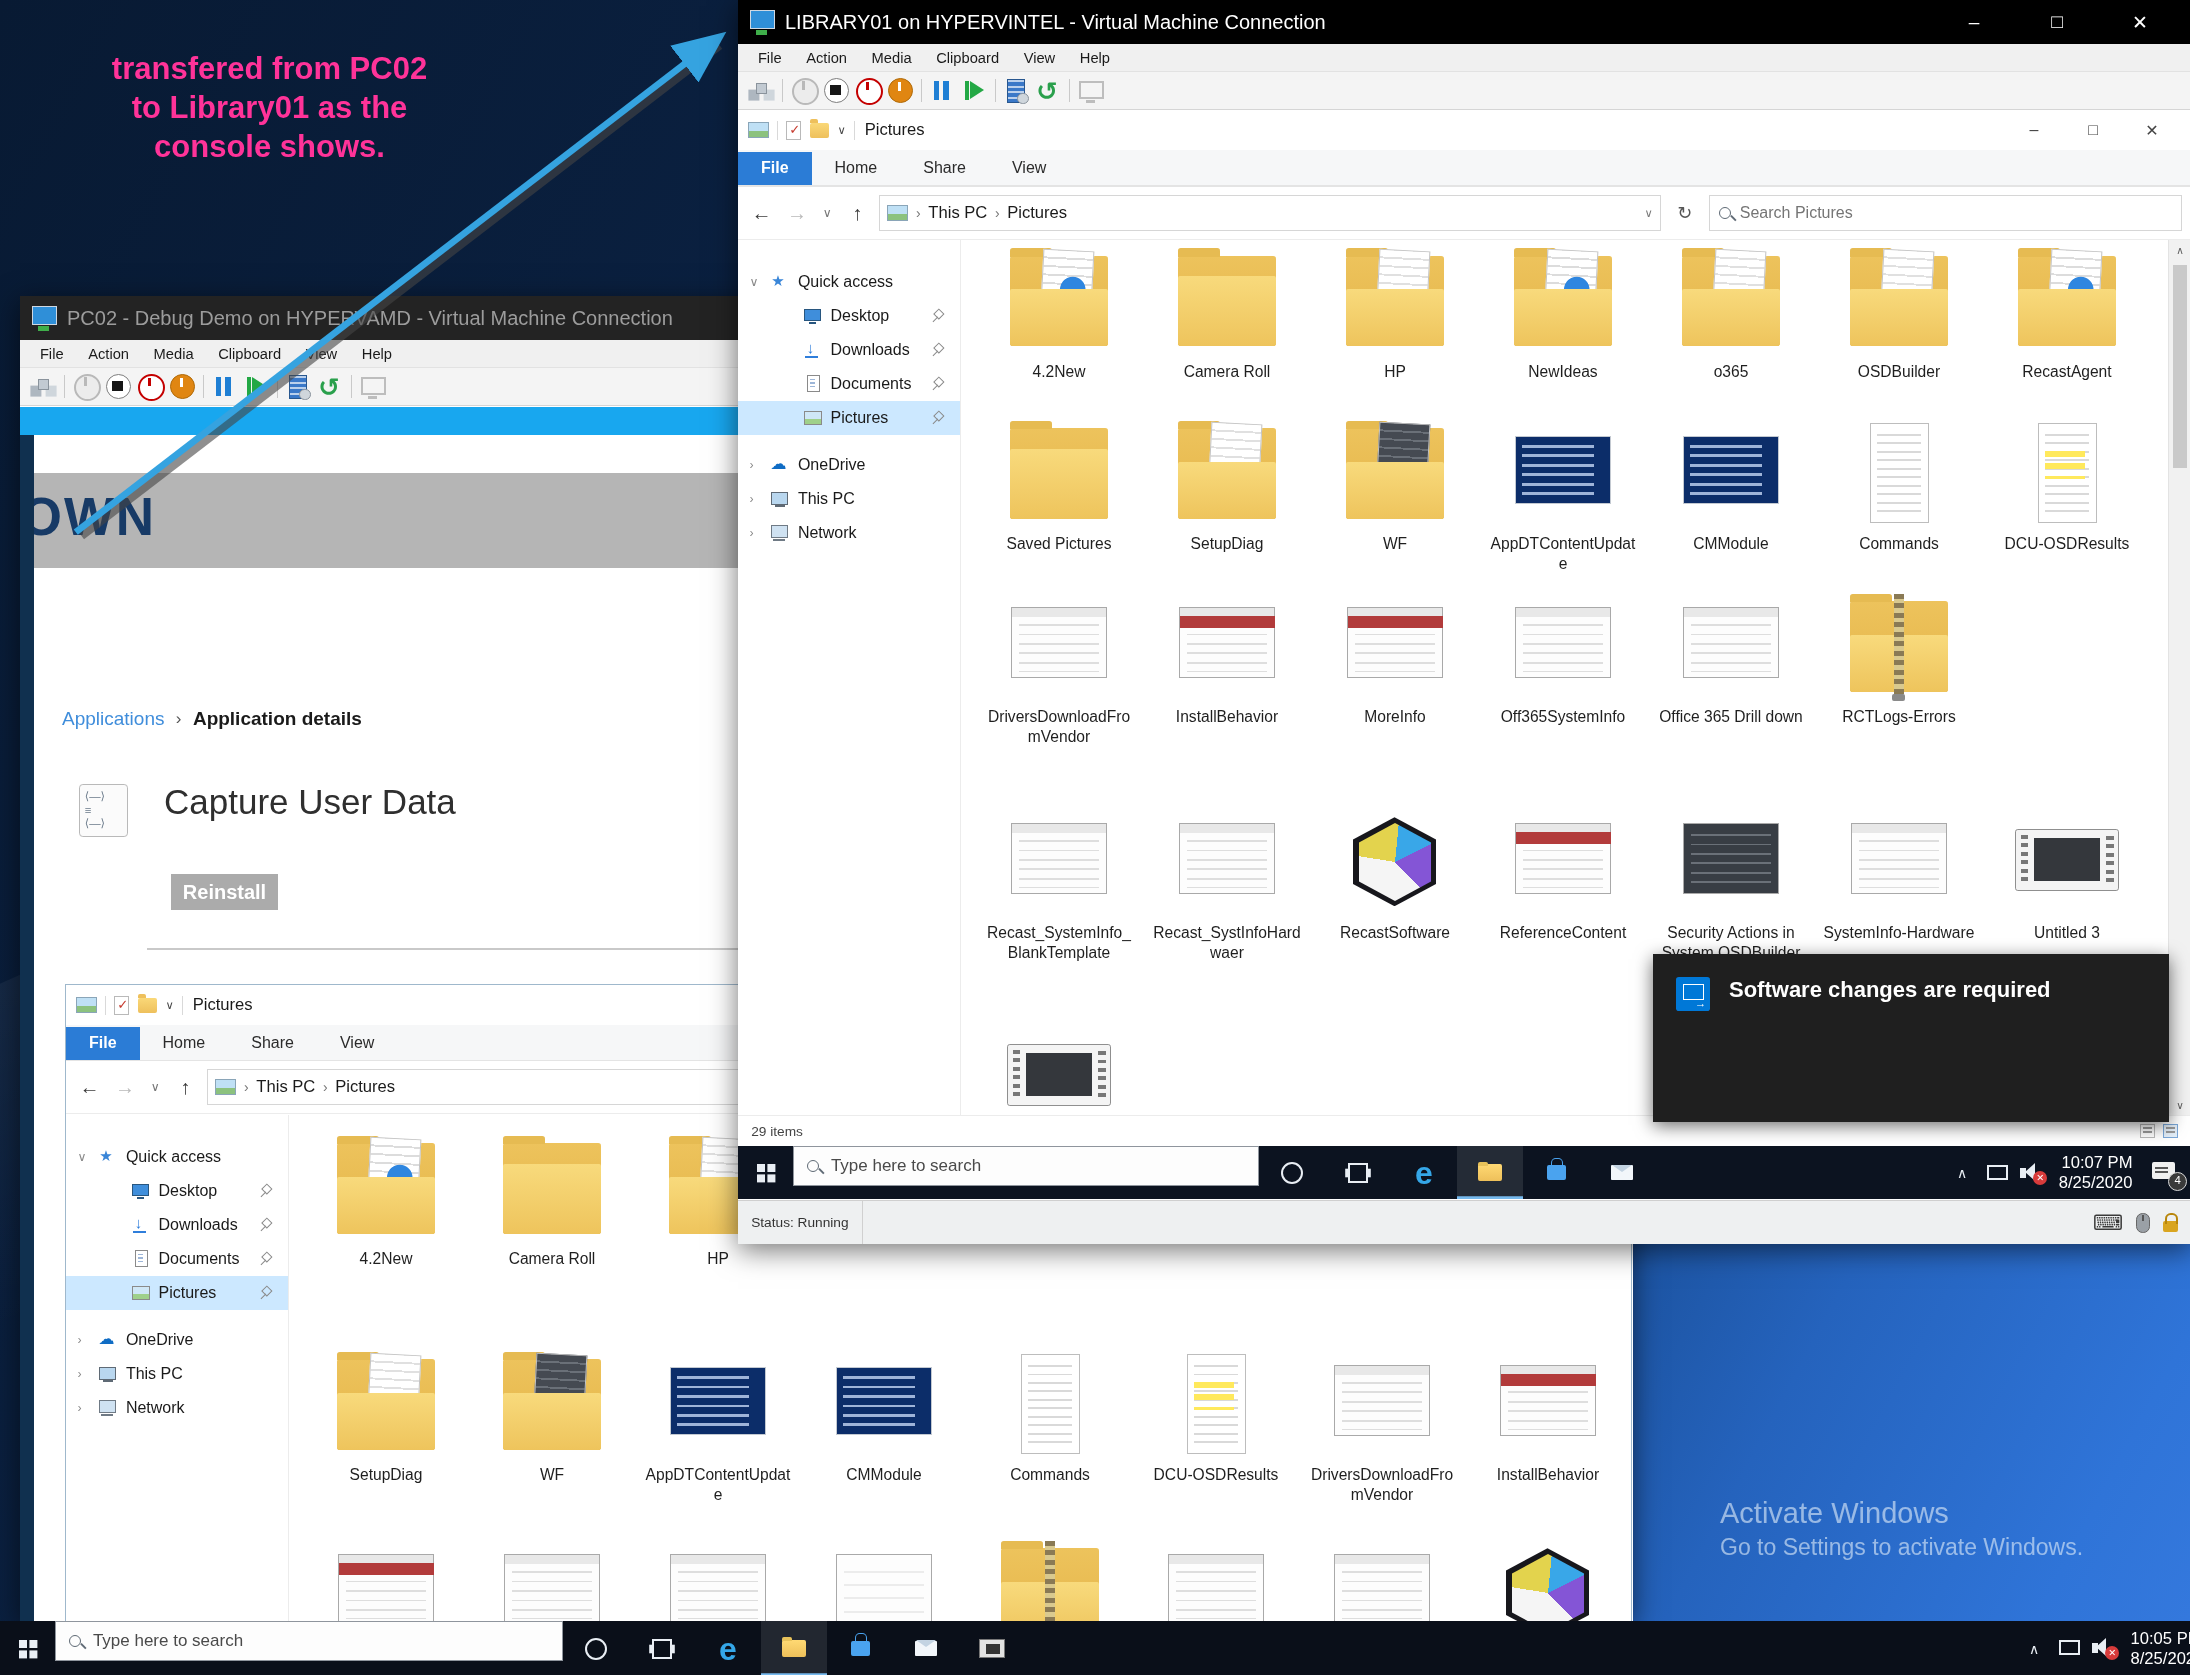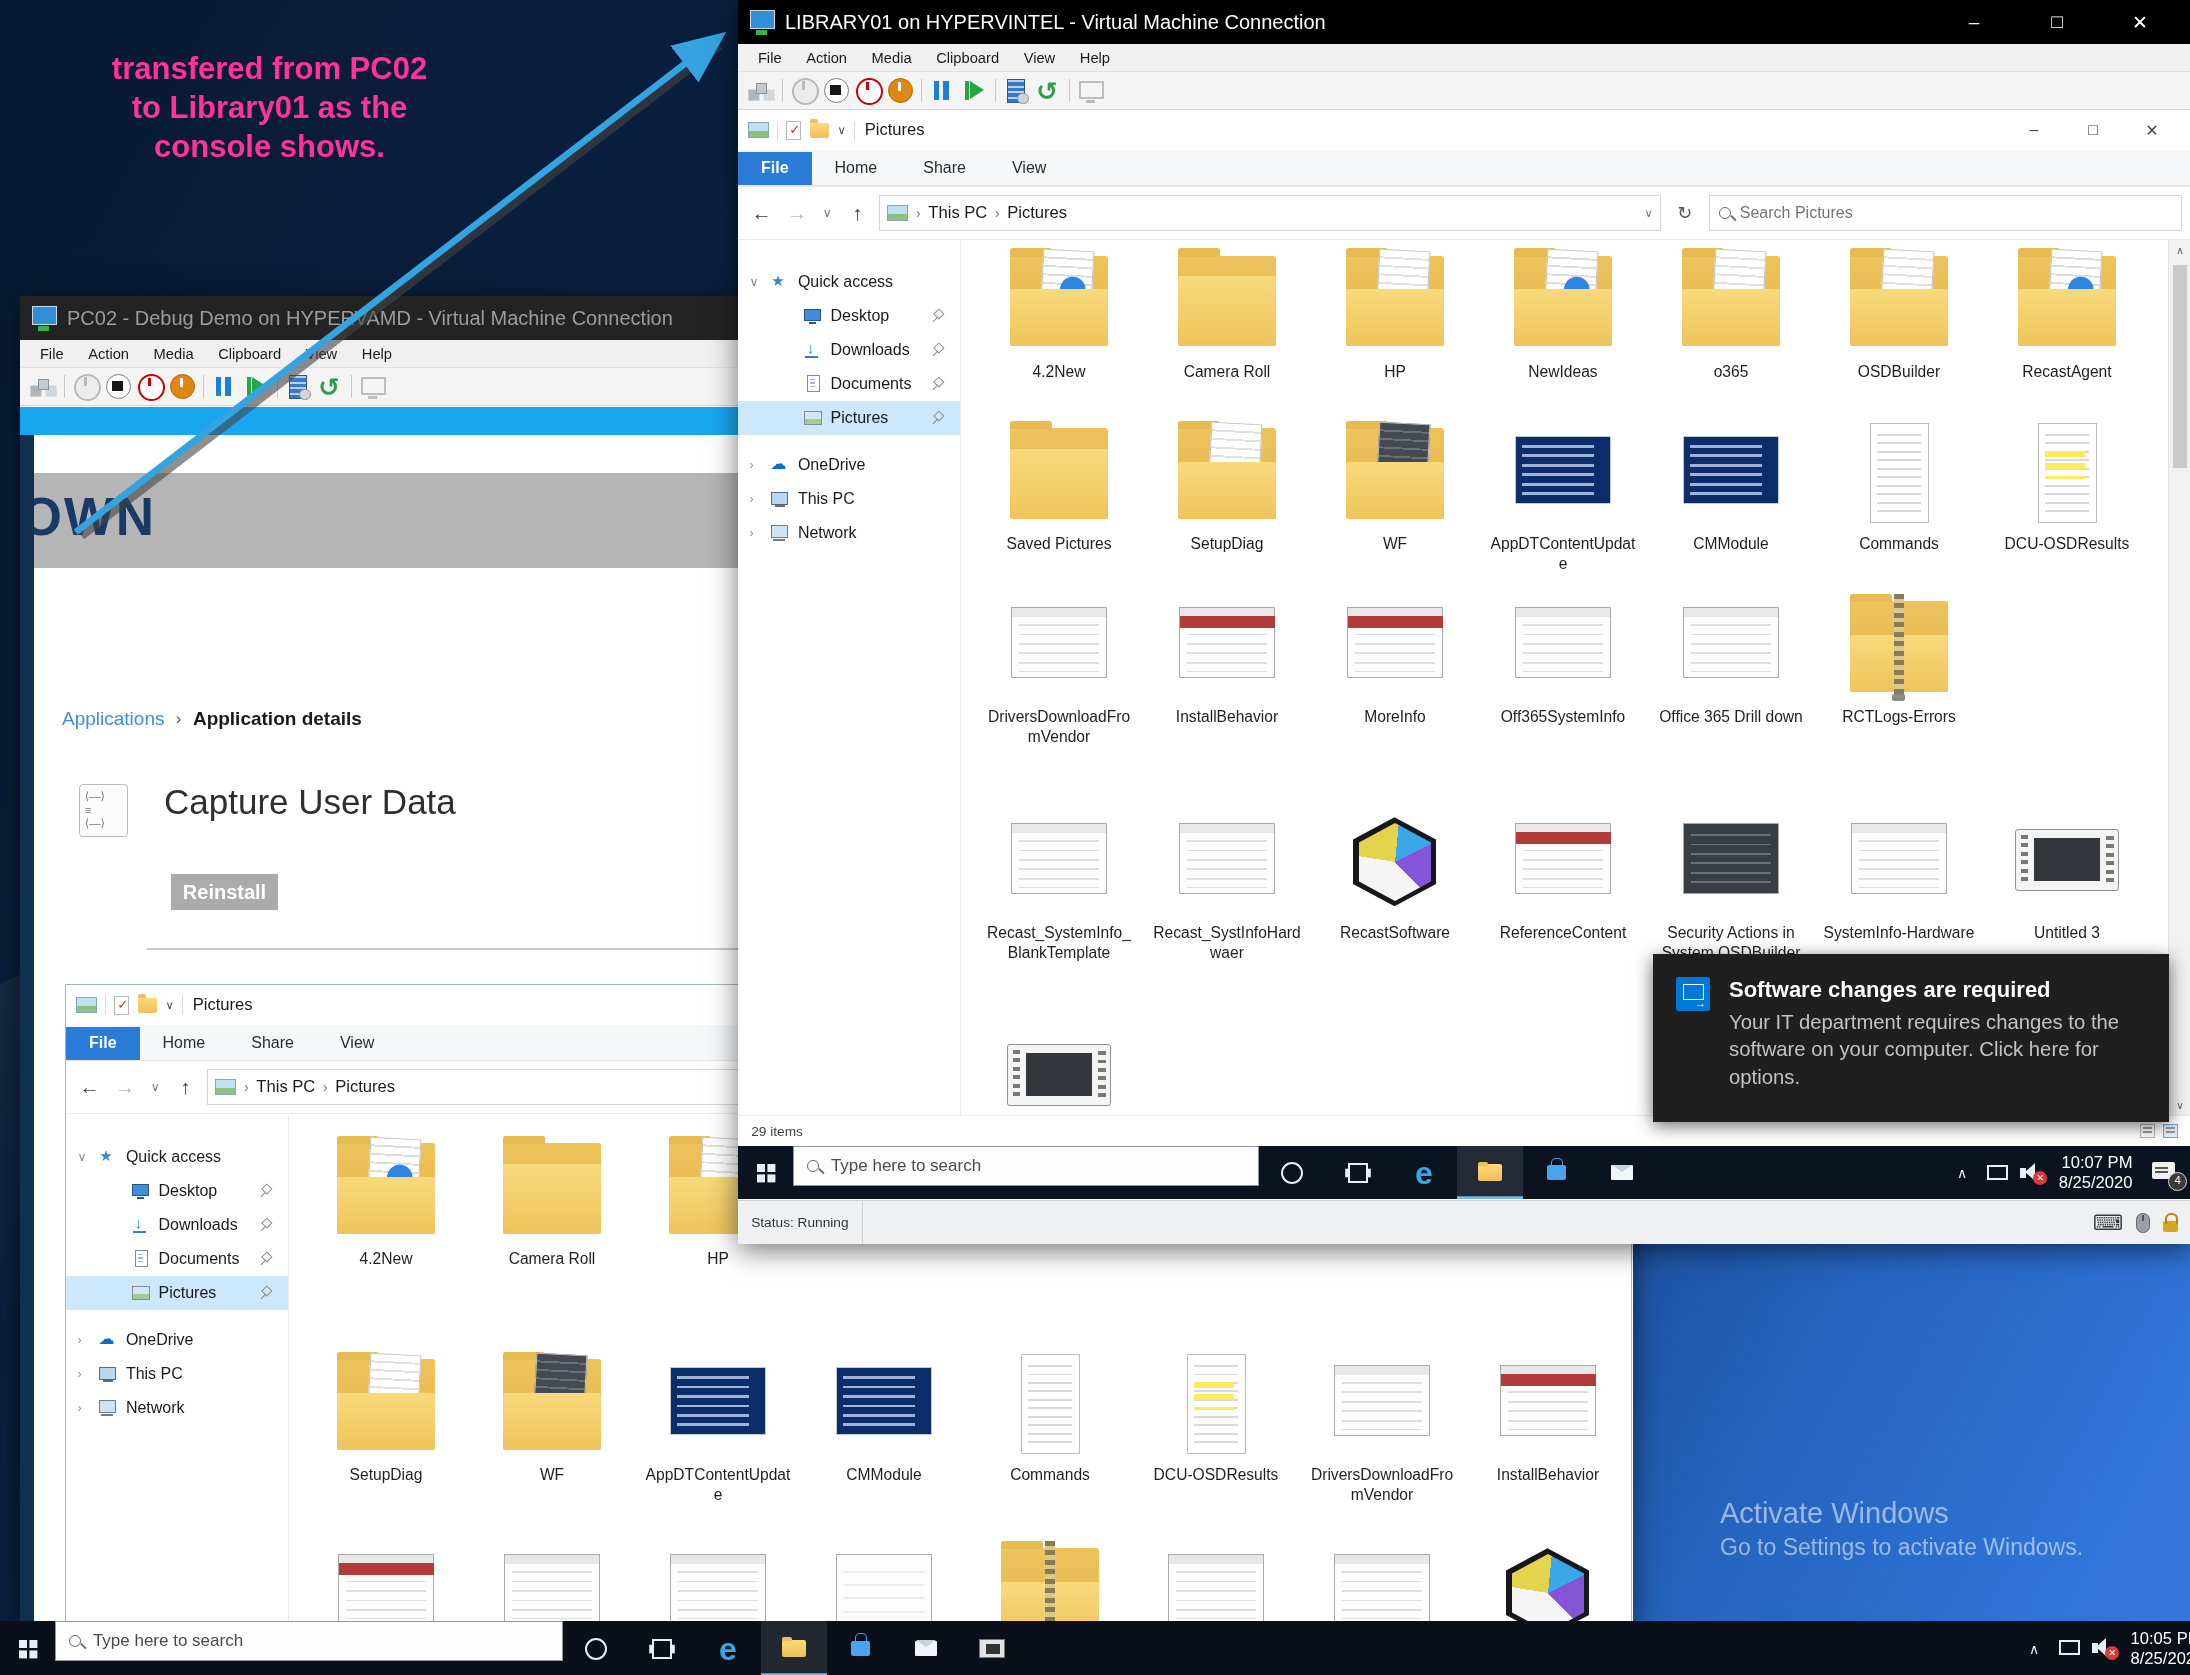--- a/index.html
+++ b/index.html
@@ -1027,21 +1027,20 @@
         <span class="sb-mouse"></span>
         <span class="sb-lock"></span>
       </span>
     </div>
   </div>
 
   <div class="toast">
     <span class="toast-ico"></span>
     <span>
       <div class="toast-title">Software changes are required</div>
-      <div class="toast-body">Your IT department requires changes to the software on your computer. Click here for options.</div>
     </span>
   </div>
 
   <div class="taskbar host-task">
     <span class="tk-start">
         <span class="winlogo"></span>
       </span>
     <span class="tk-search">
       <span class="mag"></span>
       <span>Type here to search</span>

